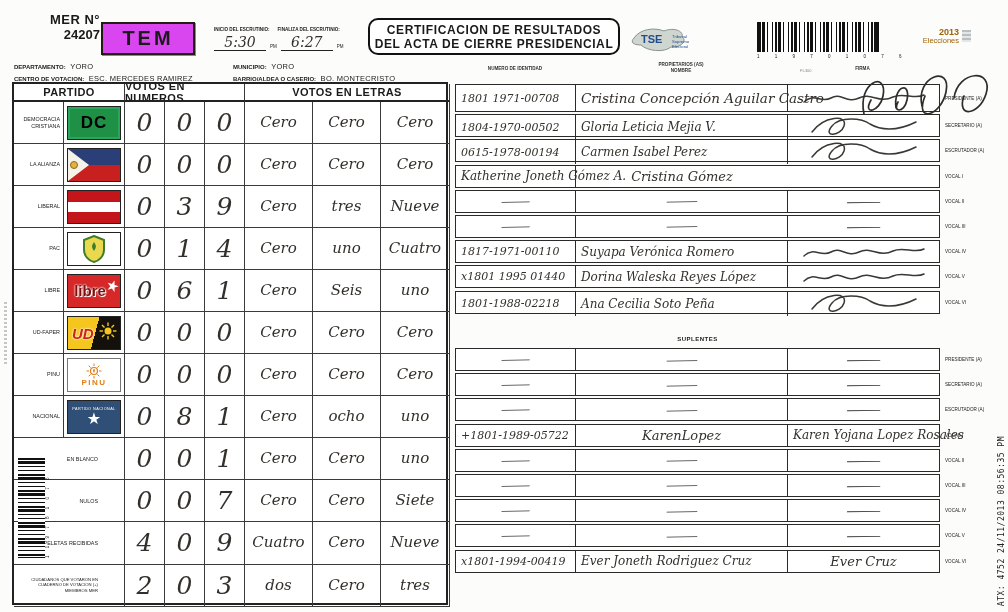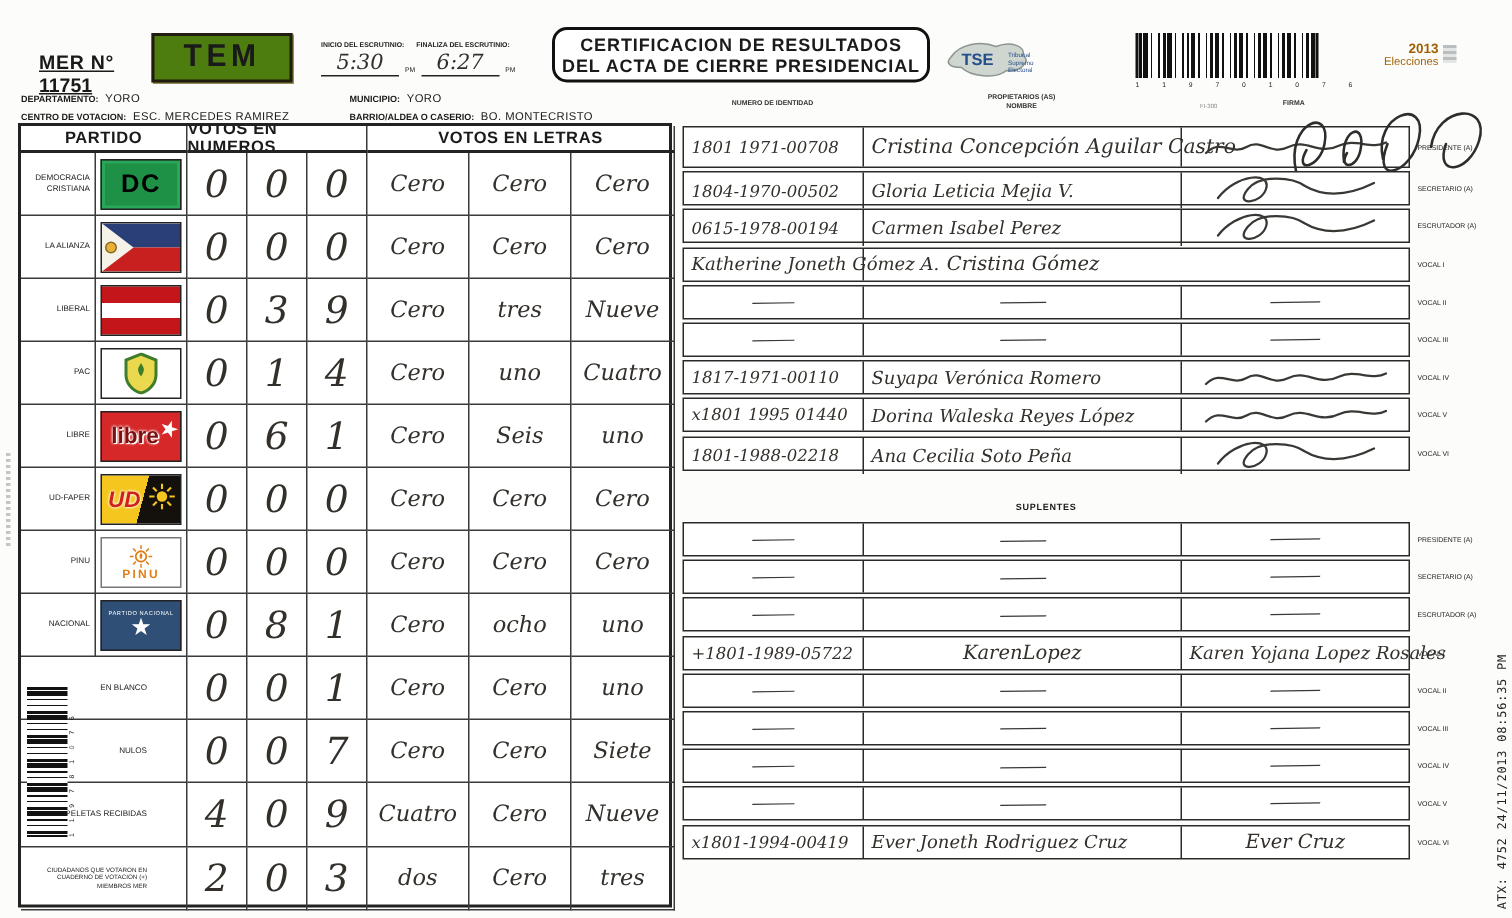--- a/index.html
+++ b/index.html
@@ -6,26 +6,26 @@
   html,body { background:#e8e8e6; }
   #page {
     position: relative; width: 1008px; height: 612px;
     background: #fcfcfa; overflow: hidden;
     font-family: "Liberation Sans", sans-serif; color: #1a1a1a;
   }
   .abs { position: absolute; }
   .hand { font-family: "DejaVu Serif", serif; font-style: italic; color: #33302b; }
 
   
-  .mer-block { left: 26px; top: 34px; width: 74px; text-align: left; text-decoration: underline; }
+  .mer-block { left: 26px; top: 12px; width: 74px; text-align: right; }
   .mer-label { font-weight: bold; font-size: 13px; letter-spacing: .5px; }
   .mer-number { font-weight: bold; font-size: 13px; }
   .tem-box {
     left: 101px; top: 22px; width: 94px; height: 33px;
-    background: #4d7c0f; border: 2px solid #221b10;
+    background: #d946ef; border: 2px solid #221b10;
     display: flex; align-items: center; justify-content: center;
     box-shadow: 1px 1px 0 #9a8a60;
   }
   .tem-text { font-weight: bold; font-size: 20px; letter-spacing: 3px; transform: scaleY(1.05); }
   .escrutinio { left: 214px; top: 27px; width: 150px; }
   .esc-labels { display: flex; gap: 8px; font-size: 4.6px; font-weight: bold; white-space: nowrap; }
   .esc-times { display: flex; align-items: flex-end; margin-top: 3px; gap: 4px; }
   .time { border-bottom: 1px solid #222; width: 52px; text-align: center; font-size: 14px; line-height: 1; padding-bottom: 1px; font-style: italic; }
   .ampm { font-size: 4.5px; padding-bottom: 2px; }
   .title-box {
@@ -138,21 +138,21 @@
   }
   .sig-overlay { left:852px; top:52px; pointer-events:none; }
 </style>
 </head>
 <body>
 
 <div id="page">
 
   <div class="abs mer-block">
     <div class="mer-label">MER N°</div>
-    <div class="mer-number">11751</div>
+    <div class="mer-number">24207</div>
   </div>
 
   <div class="abs tem-box">
     <span class="tem-text">TEM</span>
   </div>
 
   <div class="abs escrutinio">
     <div class="esc-labels">
       <span>INICIO DEL ESCRUTINIO:</span>
       <span>FINALIZA DEL ESCRUTINIO:</span>

